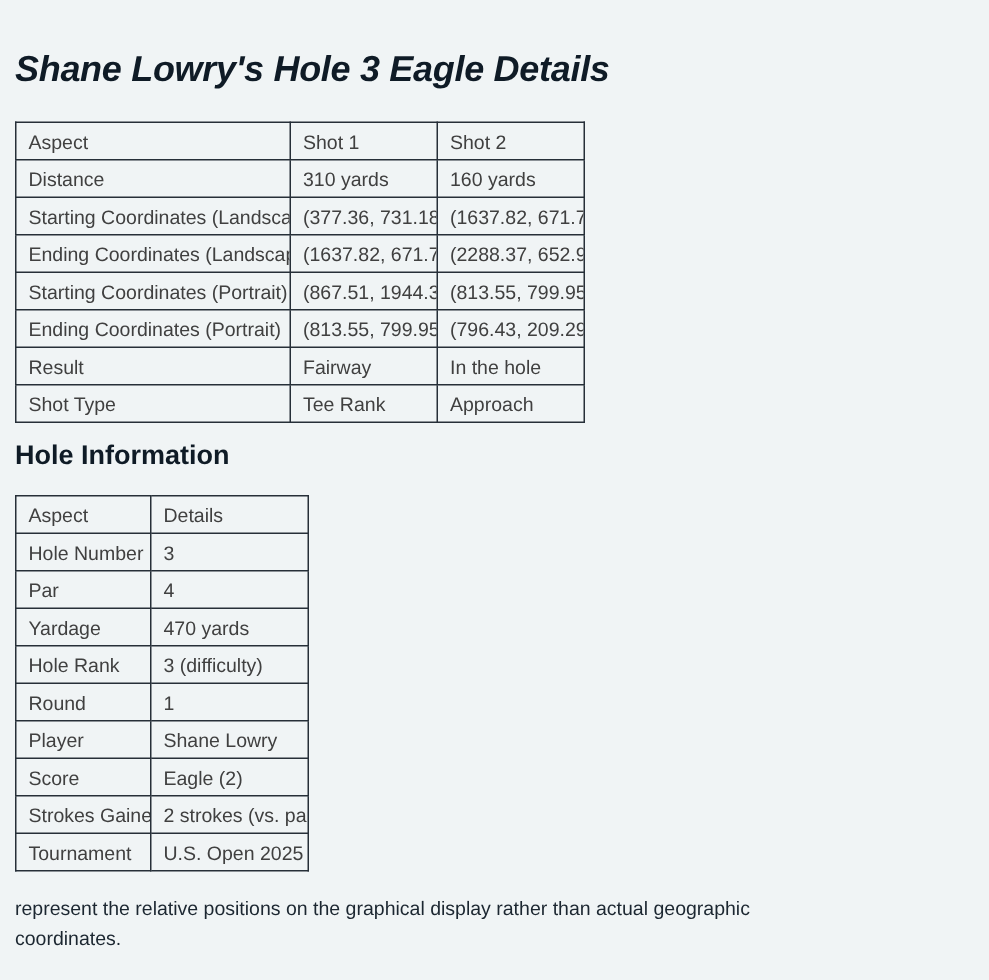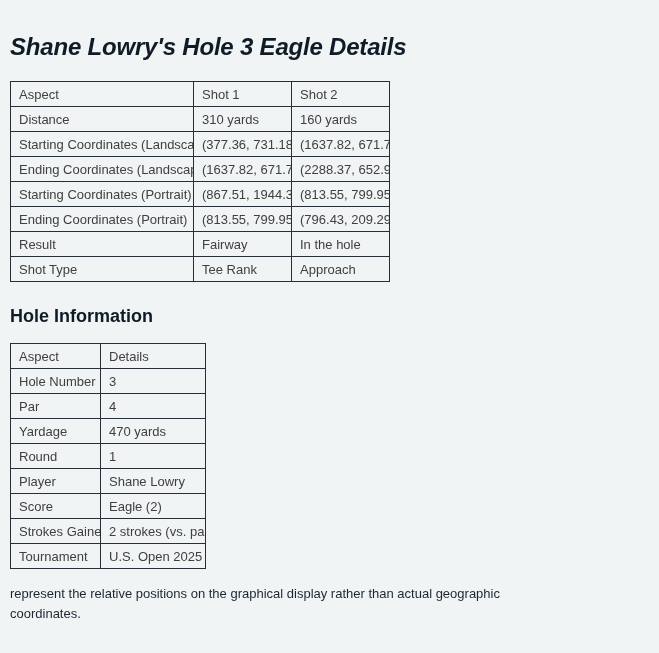--- a/index.html
+++ b/index.html
@@ -21,21 +21,21 @@
   h1.page-title {
     margin: 0 0 20px 0;
     font-size: 24px;
     line-height: 28px;
     font-weight: 700;
     color: #0f1b26;
     letter-spacing: -0.2px;
     font-style: italic;
   }
   h2.section-heading {
-    margin: 24px 0 17px 0;
+    margin: 11px 0 17px 0;
     font-size: 18px;
     line-height: 20px;
     font-weight: 700;
     color: #0f1b26;
   }
   table.data-table {
     border-collapse: collapse;
     table-layout: fixed;
     font-size: 13px;
     color: #404040;
@@ -139,20 +139,24 @@
       </tr>
       <tr>
         <td>Par</td>
         <td>4</td>
       </tr>
       <tr>
         <td>Yardage</td>
         <td>470 yards</td>
       </tr>
       <tr>
+        <td>Hole Rank</td>
+        <td>3 (difficulty)</td>
+      </tr>
+      <tr>
         <td>Round</td>
         <td>1</td>
       </tr>
       <tr>
         <td>Player</td>
         <td>Shane Lowry</td>
       </tr>
       <tr>
         <td>Score</td>
         <td>Eagle (2)</td>

